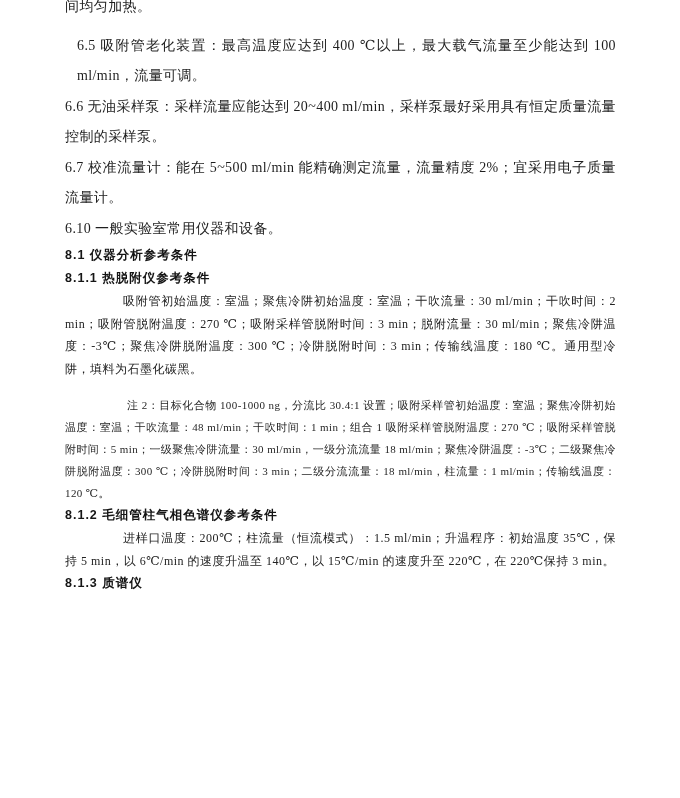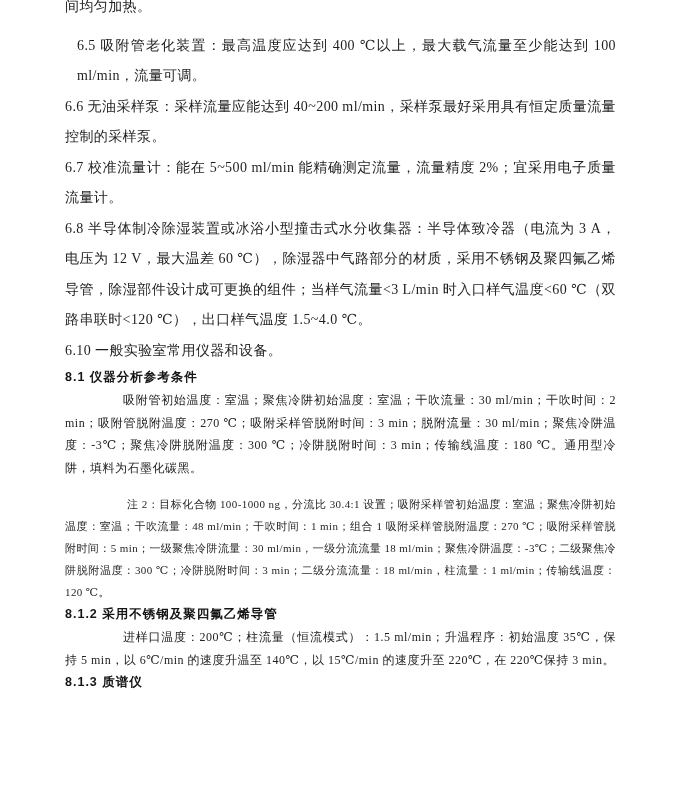--- a/index.html
+++ b/index.html
@@ -66,36 +66,36 @@
 </style>
 </head>
 <body>
 
 <div class="page">
 
   <p class="b6 first-line">间均匀加热。</p>
 
   <p class="b6 gap-top">6.5 吸附管老化装置：最高温度应达到 400 ℃以上，最大载气流量至少能达到 100 ml/min，流量可调。</p>
 
-  <p class="b6">6.6 无油采样泵：采样流量应能达到 40~200 ml/min，采样泵最好采用具有恒定质量流量控制的采样泵。</p>
+  <p class="b6">6.6 无油采样泵：采样流量应能达到 20~400 ml/min，采样泵最好采用具有恒定质量流量控制的采样泵。</p>
 
   <p class="b6">6.7 校准流量计：能在 5~500 ml/min 能精确测定流量，流量精度 2%；宜采用电子质量流量计。</p>
 
-  <p class="b6">6.8 半导体制冷除湿装置或冰浴小型撞击式水分收集器：半导体致冷器（电流为 3 A，电压为 12 V，最大温差 60 ℃），除湿器中气路部分的材质，采用不锈钢及聚四氟乙烯导管，除湿部件设计成可更换的组件；当样气流量&lt;3 L/min 时入口样气温度&lt;60 ℃（双路串联时&lt;120 ℃），出口样气温度 1.5~4.0 ℃。</p>
 
 
   <p class="b6">6.10 一般实验室常用仪器和设备。</p>
 
   <p class="h">8.1 仪器分析参考条件</p>
 
+  <p class="h">8.1.1 热脱附仪参考条件</p>
 
   <p class="b8">吸附管初始温度：室温；聚焦冷阱初始温度：室温；干吹流量：30 ml/min；干吹时间：2 min；吸附管脱附温度：270 ℃；吸附采样管脱附时间：3 min；脱附流量：30 ml/min；聚焦冷阱温度：-3℃；聚焦冷阱脱附温度：300 ℃；冷阱脱附时间：3 min；传输线温度：180 ℃。通用型冷阱，填料为石墨化碳黑。</p>
 
 
   <p class="note">注 2：目标化合物 100-1000 ng，分流比 30.4:1 设置；吸附采样管初始温度：室温；聚焦冷阱初始温度：室温；干吹流量：48 ml/min；干吹时间：1 min；组合 1 吸附采样管脱附温度：270 ℃；吸附采样管脱附时间：5 min；一级聚焦冷阱流量：30 ml/min，一级分流流量 18 ml/min；聚焦冷阱温度：-3℃；二级聚焦冷阱脱附温度：300 ℃；冷阱脱附时间：3 min；二级分流流量：18 ml/min，柱流量：1 ml/min；传输线温度：120 ℃。</p>
 
-  <p class="h">8.1.2 采用不锈钢及聚四氟乙烯导管</p>
+  <p class="h">8.1.2 毛细管柱气相色谱仪参考条件</p>
 
   <p class="b8">进样口温度：200℃；柱流量（恒流模式）：1.5 ml/min；升温程序：初始温度 35℃，保持 5 min，以 6℃/min 的速度升温至 140℃，以 15℃/min 的速度升至 220℃，在 220℃保持 3 min。</p>
 
   <p class="h">8.1.3 质谱仪</p>
 
 </div>
 
 </body></html>

